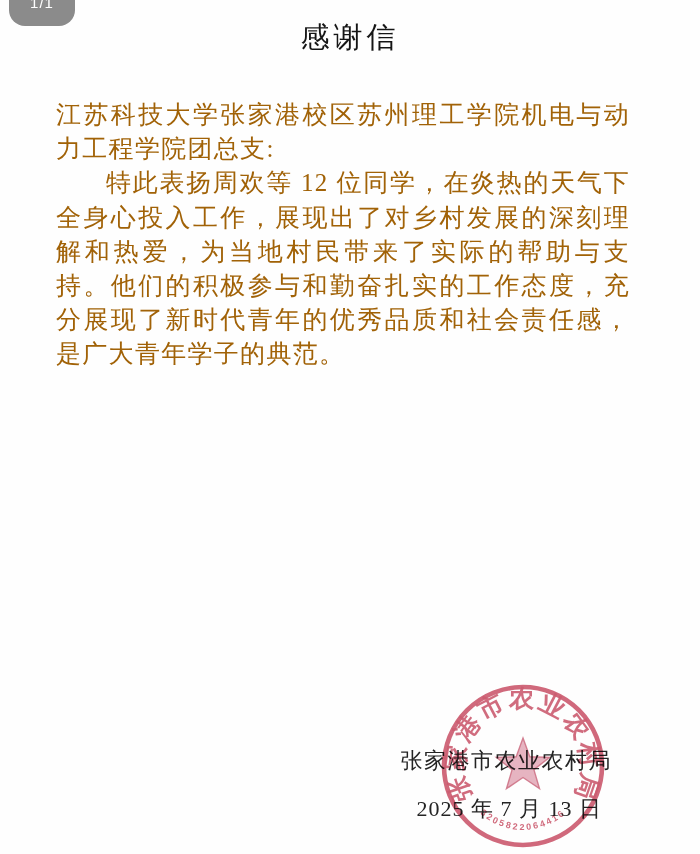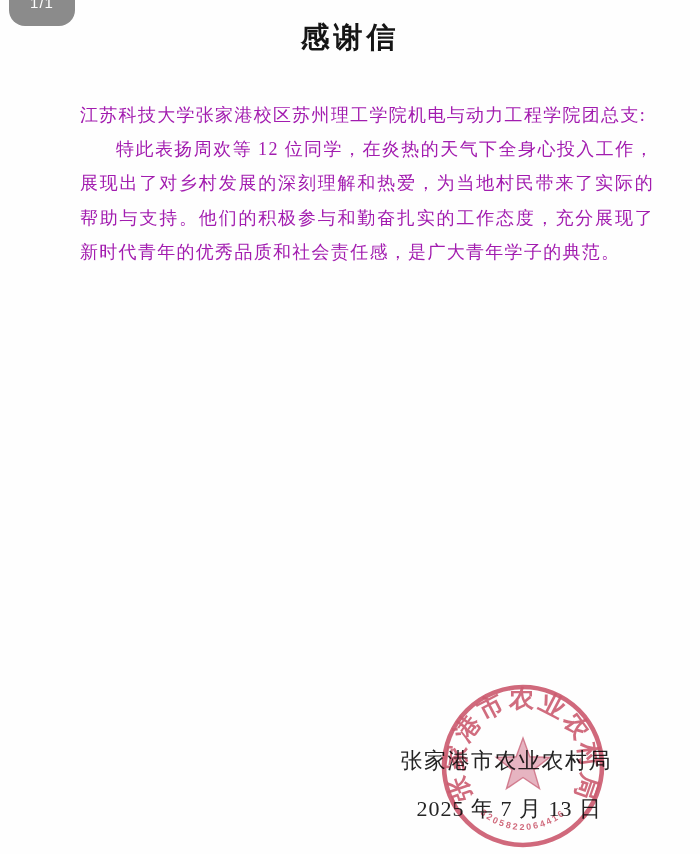--- a/index.html
+++ b/index.html
@@ -28,35 +28,35 @@
     font-size: 15px;
     letter-spacing: 1px;
   }
   .letter-title {
     position: absolute;
     top: 18px;
     left: 0;
     width: 100%;
     text-align: center;
     font-size: 29px;
-    font-weight: bold;
+    font-weight: normal;
     letter-spacing: 4px;
     color: #151515;
   }
   .letter-body {
     position: absolute;
     top: 98px;
-    left: 80px;
+    left: 56px;
     width: 574px;
-    font-size: 18px;
+    font-size: 25px;
     line-height: 34.2px;
     letter-spacing: 1.3px;
     text-align: justify;
     text-justify: inter-ideograph;
-    color: #a21caf;
+    color: #a16207;
   }
   .letter-body p { margin: 0 0 8px 0; }
   .letter-body p.salutation { text-indent: 0; margin-bottom: 0; }
   .letter-body p.para { text-indent: 2em; }
   .signature {
     position: absolute;
     top: 746px;
     right: 88px;
     font-size: 22px;
     letter-spacing: 1.5px;

